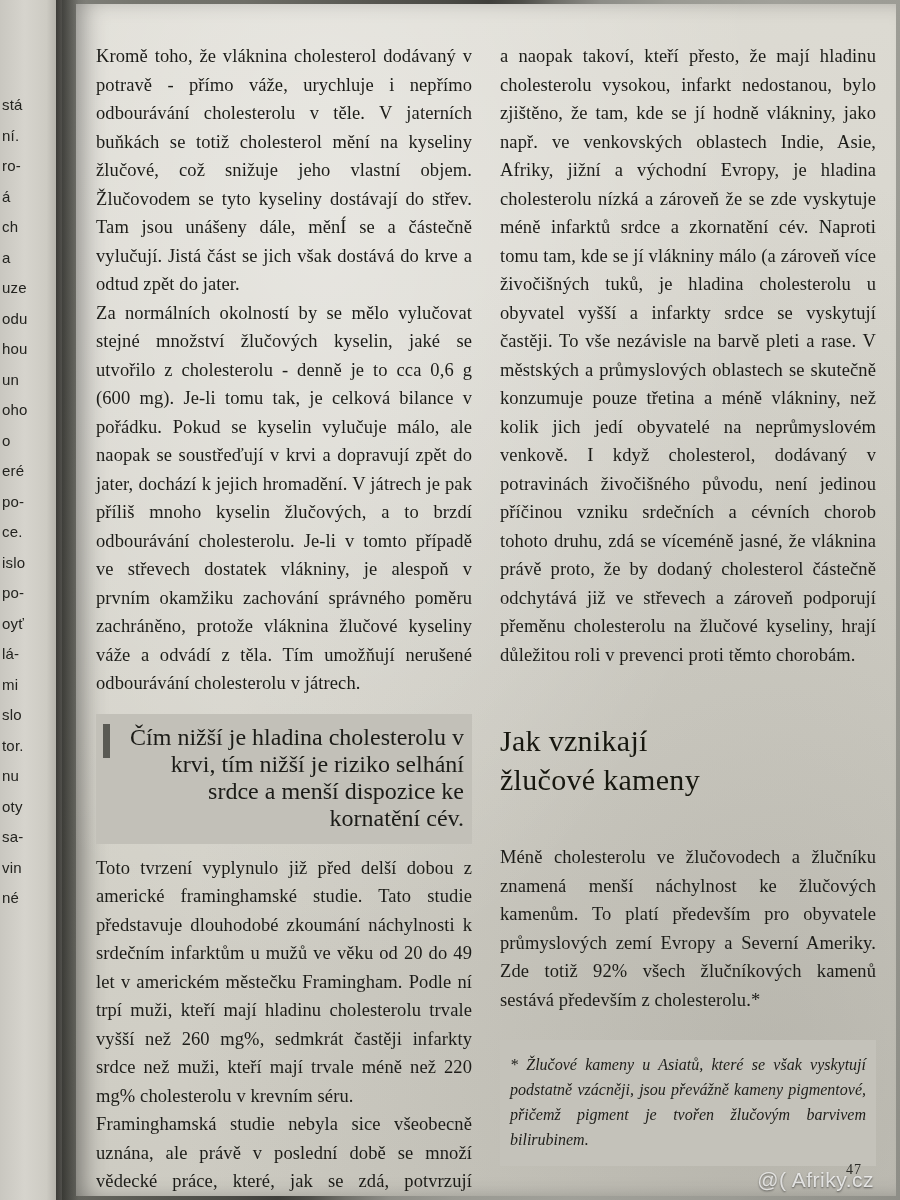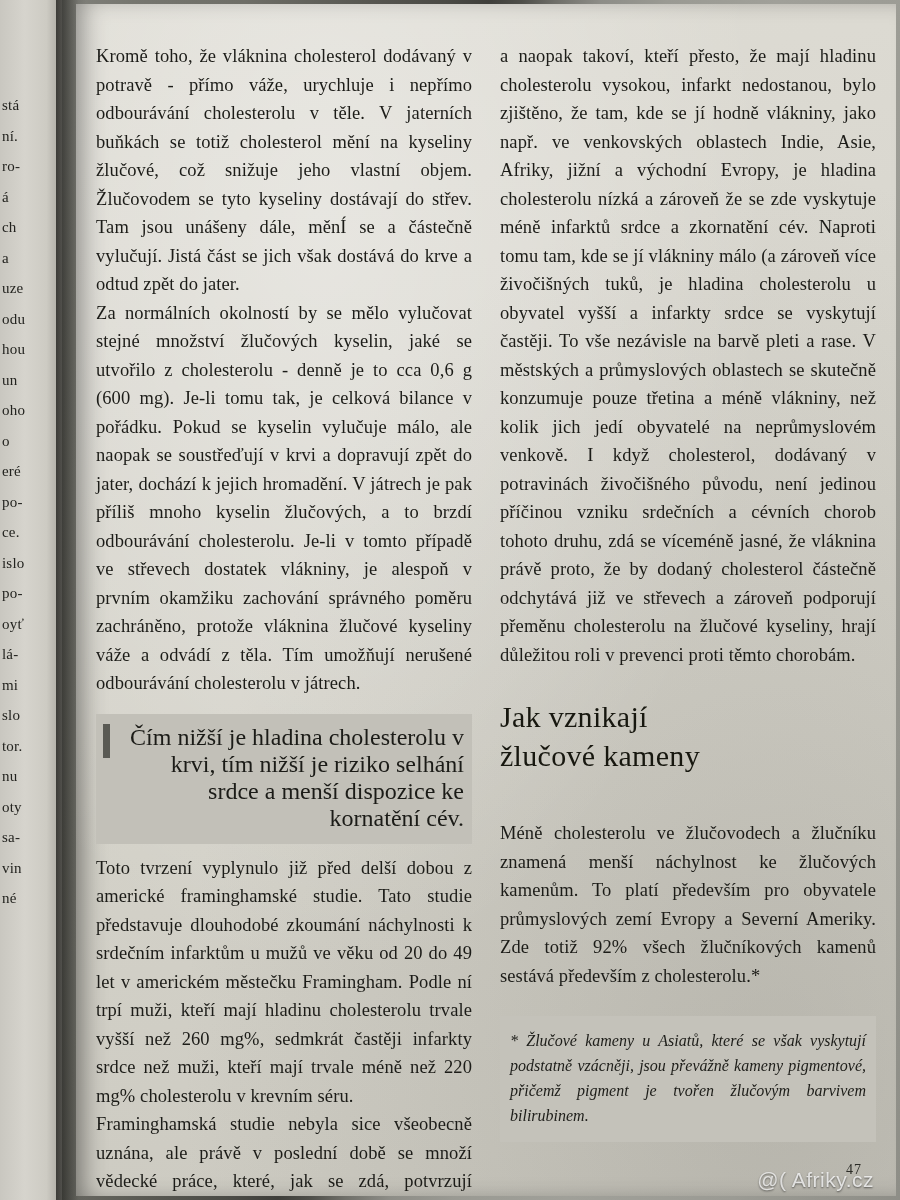--- a/index.html
+++ b/index.html
@@ -34,21 +34,21 @@
     background: linear-gradient(90deg, #c9c7c0 0%, #d6d4cd 40%, #cdcbc3 75%, #a7a59e 100%);
   }
   .left-text {
     position: absolute;
     left: 2px;
     top: 90px;
     width: 52px;
     font-size: 15px;
     line-height: 30.5px;
     color: #23231f;
-    font-family: Liberation Serif, serif;
+    font-family: Liberation Sans, sans-serif;
     letter-spacing: 0.2px;
     white-space: pre-line;
     overflow: hidden;
     height: 1000px;
   }
 
   
   .gutter {
     position: absolute;
     left: 56px;
@@ -116,21 +116,21 @@
     width: 7px;
     height: 34px;
     background: #5a5a54;
   }
 
   h2.section-title {
     font-family: "Liberation Serif", serif;
     font-weight: normal;
     font-size: 30px;
     line-height: 39px;
-    margin: 28px 0 34px 0;
+    margin: 52px 0 34px 0;
     color: #17170f;
     letter-spacing: 0.3px;
   }
 
   .footnote-box {
     margin-top: 26px;
     background: #c4c2ba;
     padding: 12px 10px 14px 10px;
     font-style: italic;
     font-size: 16px;

